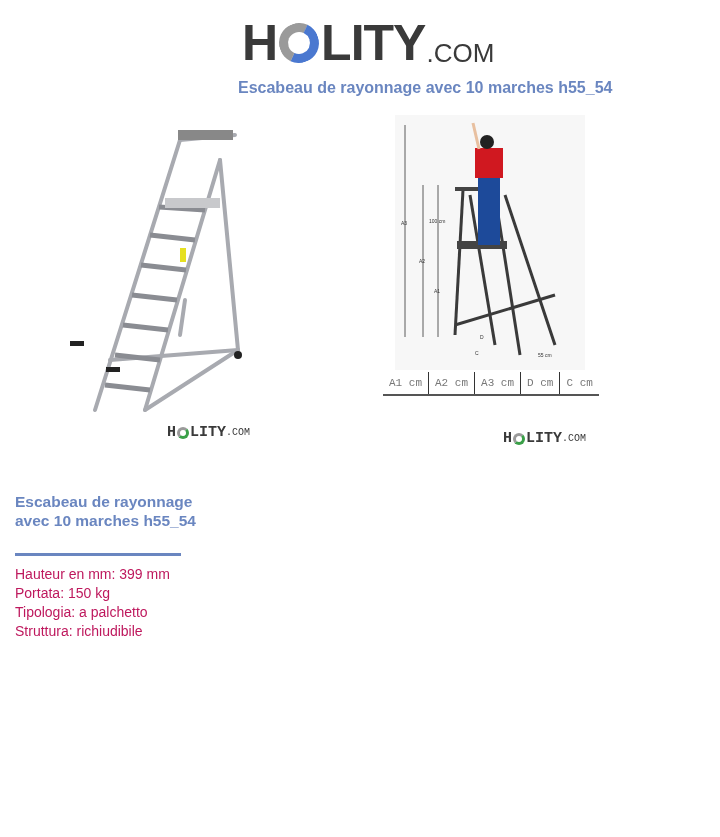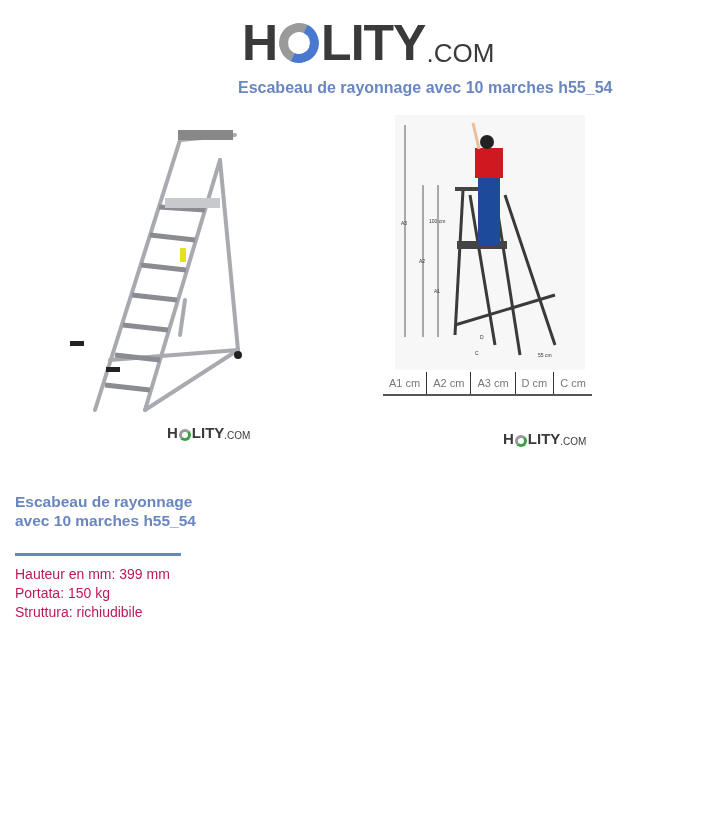--- a/index.html
+++ b/index.html
@@ -4,25 +4,25 @@
 <style>
   html,body{margin:0;padding:0;background:#fff;}
   body{width:720px;height:837px;position:relative;font-family:"Liberation Sans",sans-serif;overflow:hidden;}
   .logo{position:absolute;left:242px;top:12px;height:56px;display:flex;align-items:flex-end;}
   .logo .big{font-size:50px;font-weight:bold;color:#3a3a3a;letter-spacing:-1px;line-height:50px;display:flex;align-items:center;}
   .logo .dot{font-size:26px;color:#3a3a3a;line-height:30px;margin-left:1px;}
   .ring{display:inline-block;width:40px;height:40px;border-radius:50%;border:9px solid #9a9a9a;border-right-color:#4a78d0;border-bottom-color:#4a78d0;box-sizing:border-box;margin:0 2px;transform:rotate(-20deg);}
   .title{position:absolute;left:238px;top:79px;font-size:16px;font-weight:bold;color:#6a86c0;}
   .img1{position:absolute;left:60px;top:120px;width:200px;height:300px;}
   .img2{position:absolute;left:395px;top:115px;width:190px;height:255px;background:#f7f7f7;}
-  .smalllogo{position:absolute;font-weight:bold;color:#3a3a3a;font-size:15px;display:flex;align-items:flex-end;}
+  .smalllogo{position:absolute;font-weight:bold;color:#3a3a3a;font-size:15px;display:flex;align-items:center;font-family:Liberation Mono, monospace;}
   .smalllogo .sr{display:inline-block;width:12px;height:12px;border-radius:50%;border:3px solid #9a9a9a;border-right-color:#3aa048;border-bottom-color:#3aa048;box-sizing:border-box;margin:0 1px;}
   .smalllogo .c{font-size:10px;font-weight:normal;}
   table.dims{position:absolute;left:383px;top:372px;border-collapse:collapse;font-size:11px;color:#777;}
-  table.dims td{padding:2px 6px;text-align:center;border-left:1px solid #333;}
+  table.dims td{padding:2px 6px;text-align:center;border-left:1px solid #333;font-family:Liberation Mono, monospace;}
   table.dims td:first-child{border-left:none;}
   table.dims tr:first-child td{border-bottom:2px solid #555;height:18px;}
   .sect-title{position:absolute;left:15px;top:492px;width:200px;font-size:15.5px;font-weight:bold;color:#6a86c0;line-height:19px;}
   .sect-rule{position:absolute;left:15px;top:553px;width:166px;height:3px;background:#6a86c0;}
   .specs{position:absolute;left:15px;top:565px;font-size:14px;color:#be185d;line-height:19px;}
 </style>
 </head>
 <body>
 
 <div class="logo">
@@ -106,14 +106,15 @@
 </tbody>
   </table>
 <div class="smalllogo" style="left:503px;top:430px;">H<span class="sr"></span>LITY<span class="c">.COM</span></div>
 
 <div class="sect-title">Escabeau de rayonnage avec 10 marches h55_54</div>
 <div class="sect-rule"></div>
 
 <div class="specs">
   <div>Hauteur en mm: 399 mm</div>
   <div>Portata: 150 kg</div>
+  <div>Tipologia: a palchetto</div>
   <div>Struttura: richiudibile</div>
 </div>
 
 </body></html>

